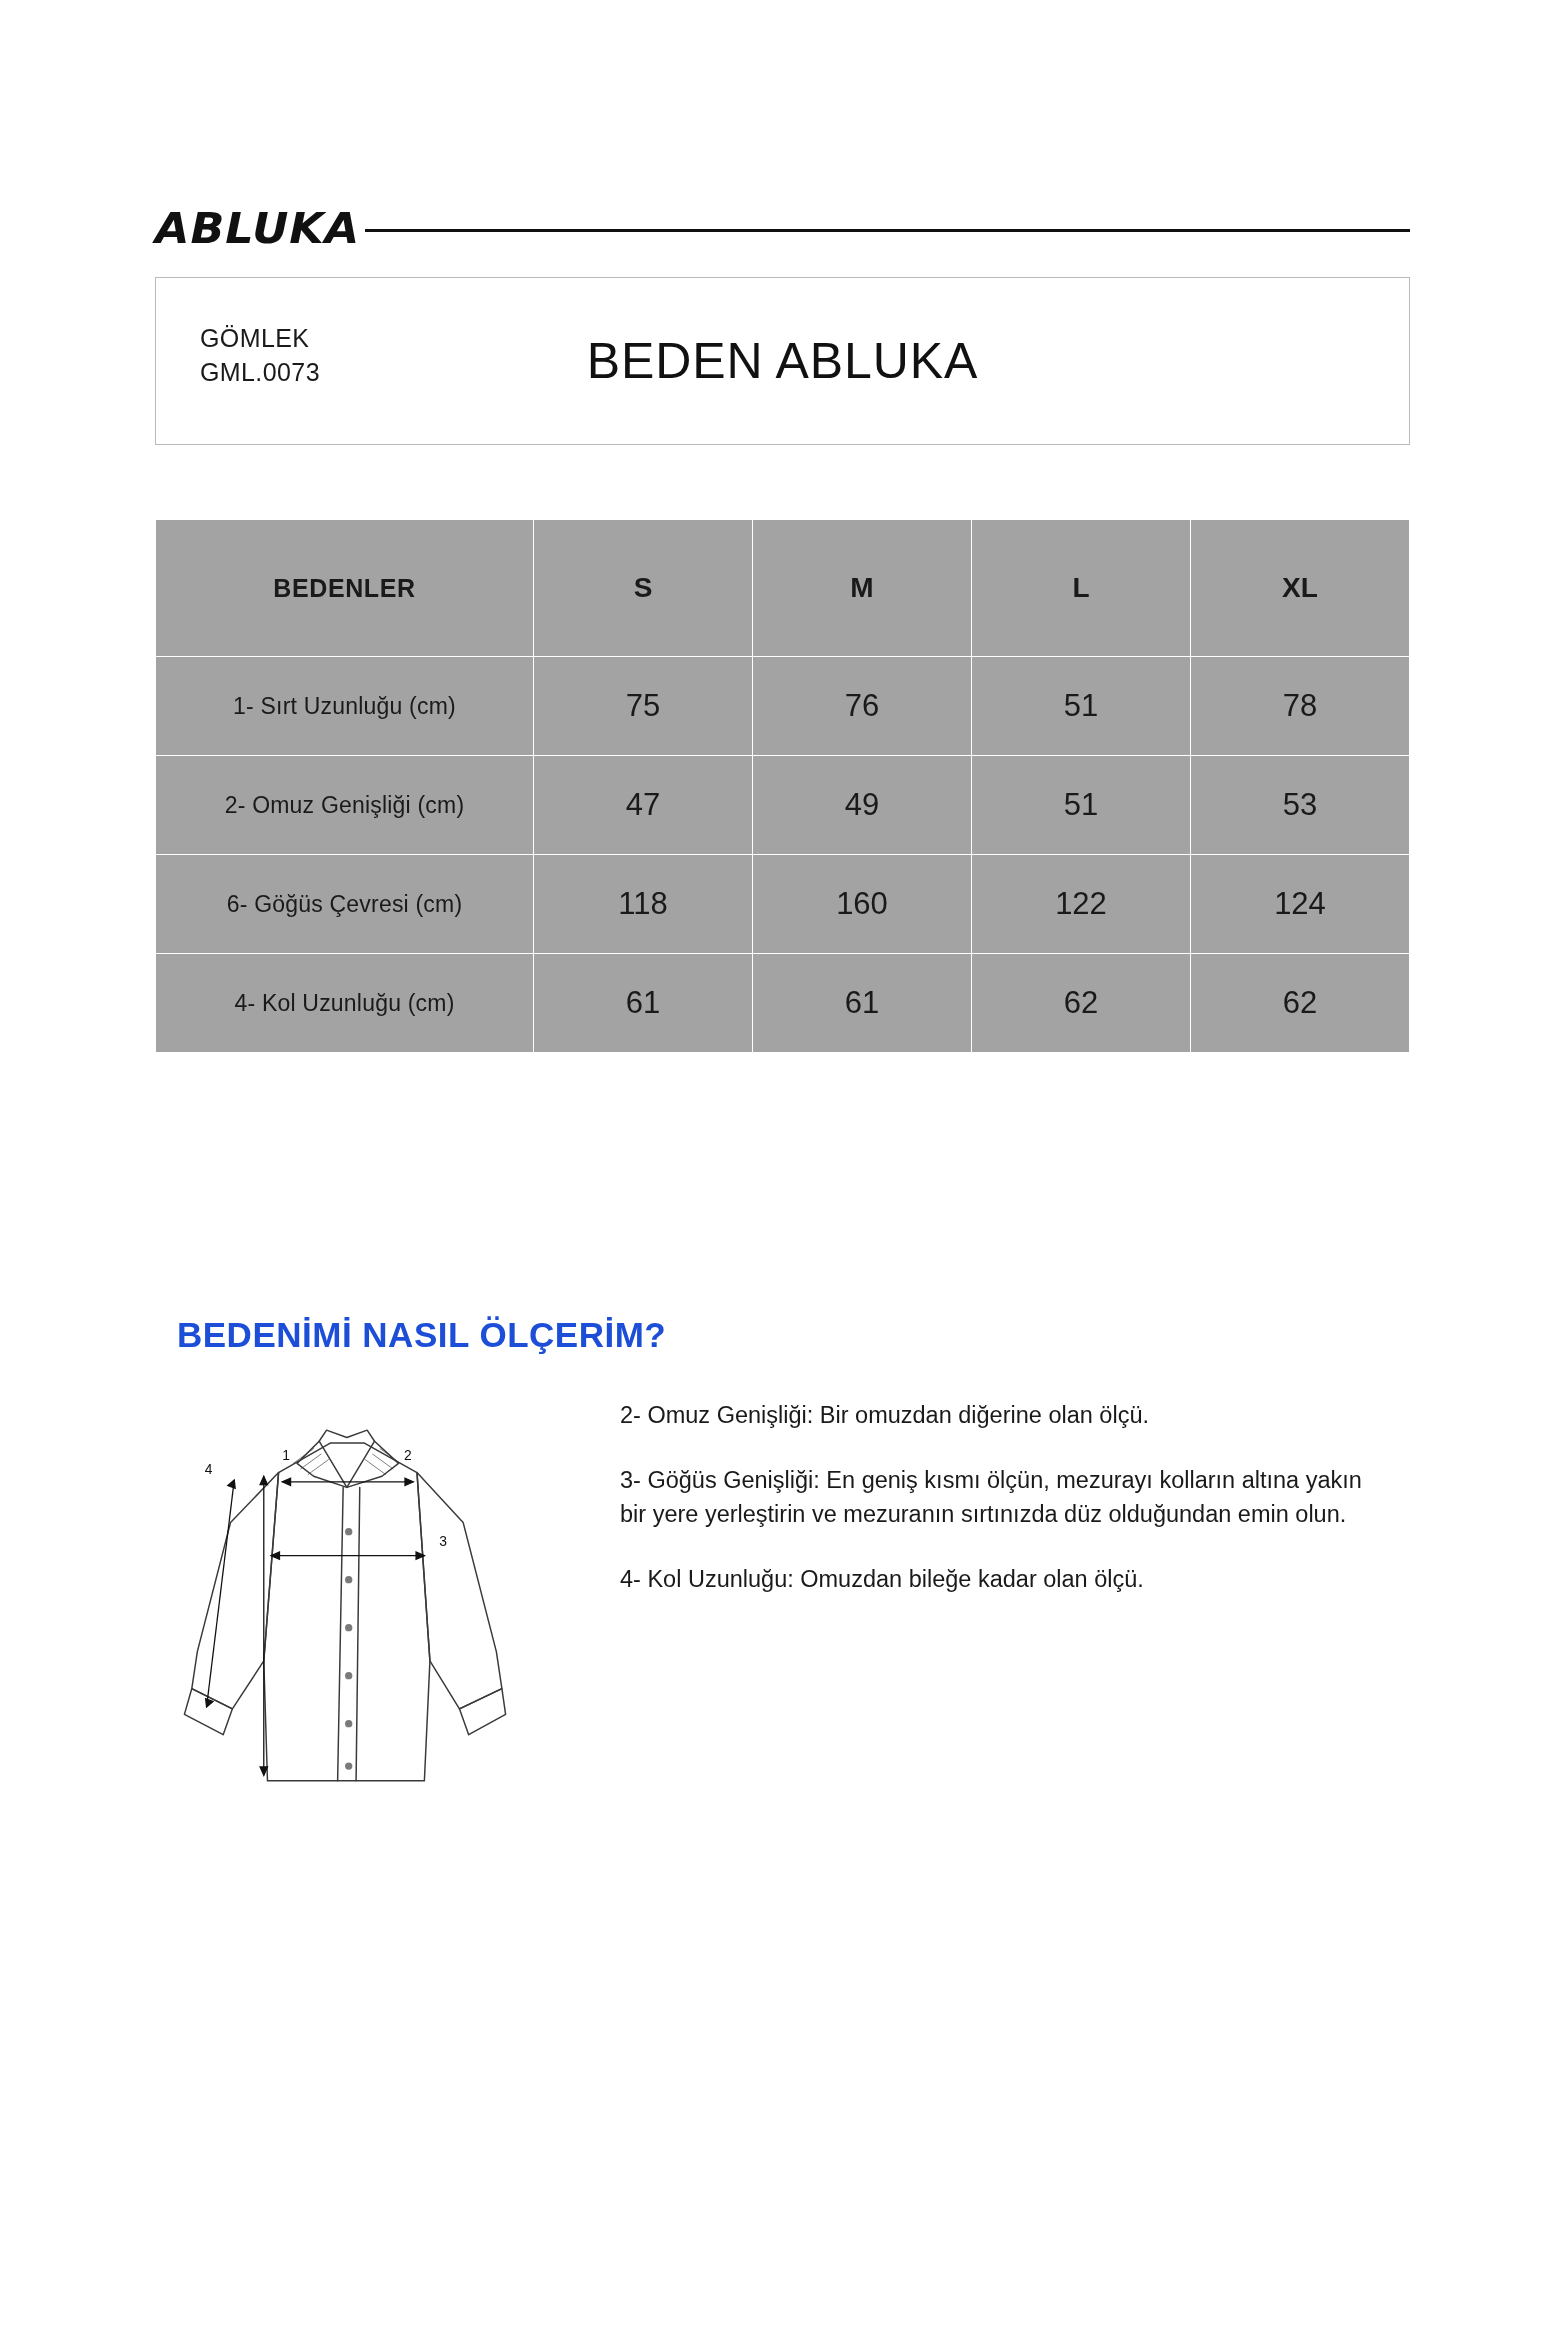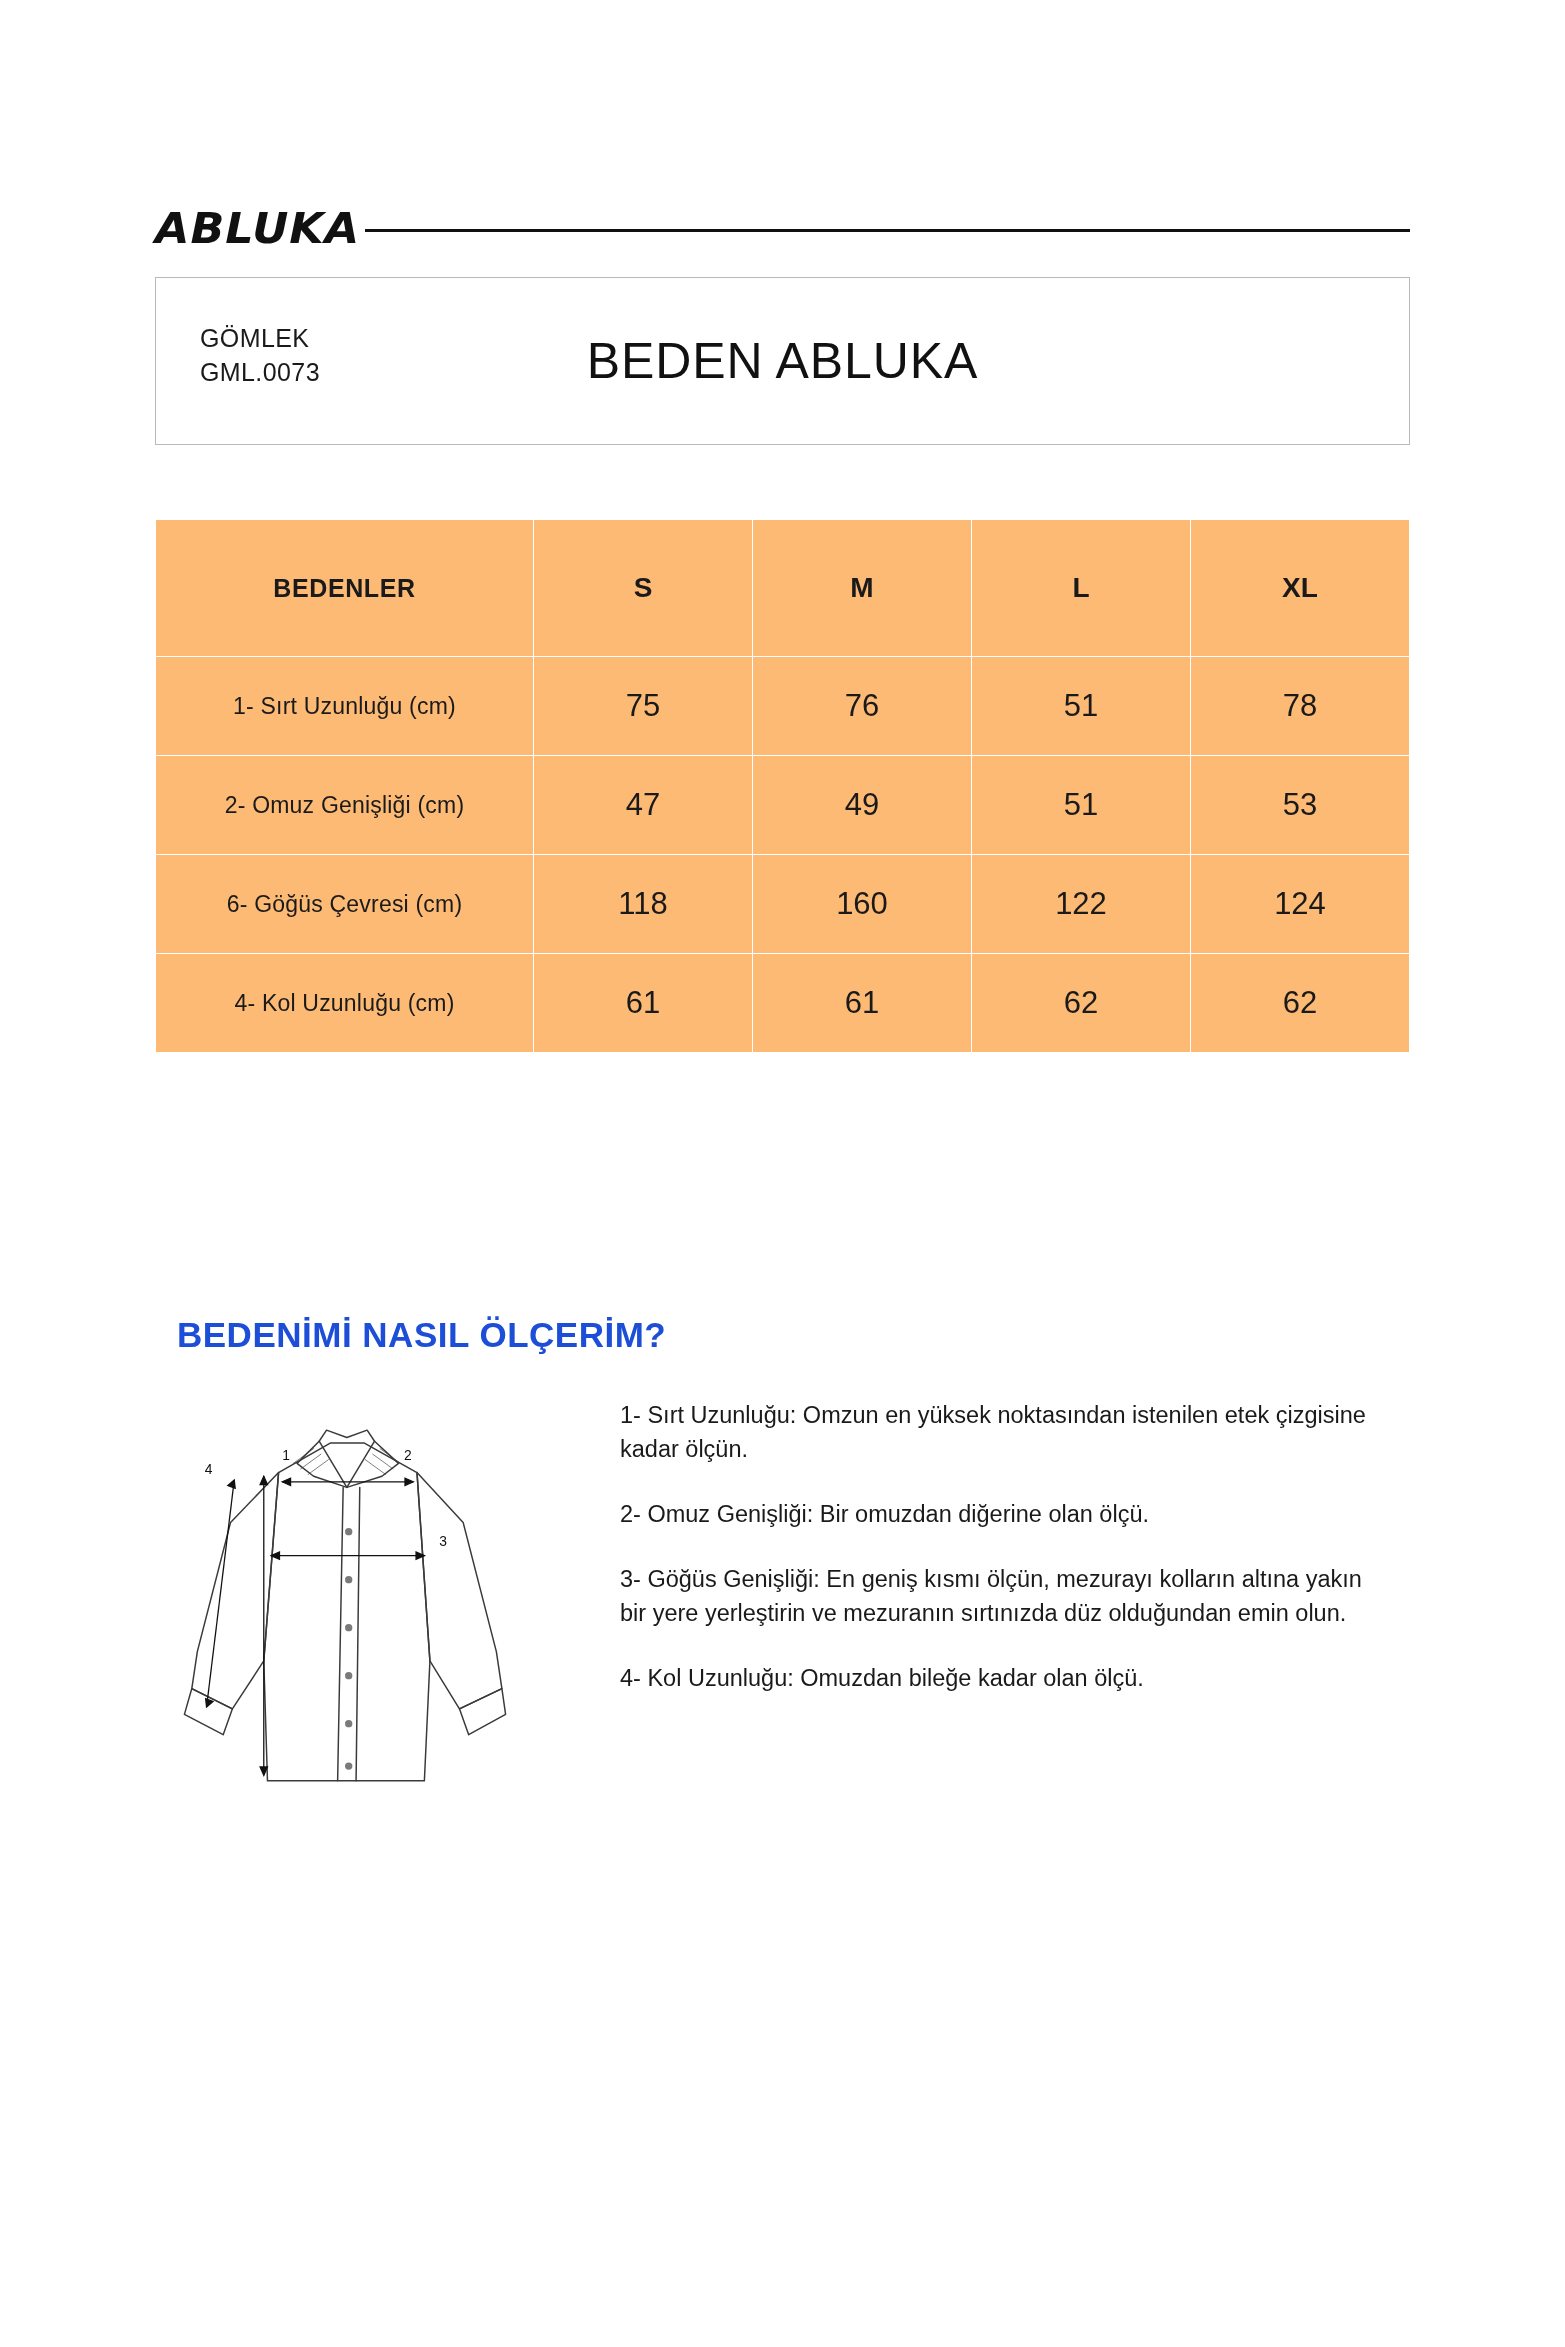--- a/index.html
+++ b/index.html
@@ -90,21 +90,21 @@
   .size-table {
     position: absolute;
     left: 155px;
     top: 519px;
     width: 1255px;
     border-collapse: collapse;
     table-layout: fixed;
   }
   .size-table td, .size-table th {
     border: 1.8px solid #ffffff;
-    background: #fdba74;
+    background: #a3a3a3;
     text-align: center;
     vertical-align: middle;
     padding: 0;
     margin-top: 23px;
   }
   .size-table tr { height: 99px; }
   .size-table tr.head-row { height: 137px; }
   .size-table col.c0 { width: 378px; }
   .size-table col.c1,
   .size-table col.c2,
@@ -283,20 +283,19 @@
     </g>
     <g font-family="Liberation Sans, sans-serif" font-size="15" fill="#111111">
       <text x="116" y="82">1</text>
       <text x="248" y="82">2</text>
       <text x="286" y="176">3</text>
       <text x="32" y="98">4</text>
     </g>
   </svg>
 
   <div class="instructions">
-    <p>1- Sırt Uzunluğu: Omzun en yüksek noktasından istenilen etek çizgisine kadar ölçün.</p>
     <p>2- Omuz Genişliği: Bir omuzdan diğerine olan ölçü.</p>
     <p>3- Göğüs Genişliği: En geniş kısmı ölçün, mezurayı kolların altına yakın bir yere yerleştirin ve mezuranın sırtınızda düz olduğundan emin olun.</p>
     <p>4- Kol Uzunluğu: Omuzdan bileğe kadar olan ölçü.</p>
   </div>
 
 </div>
 
 
 </body></html>

